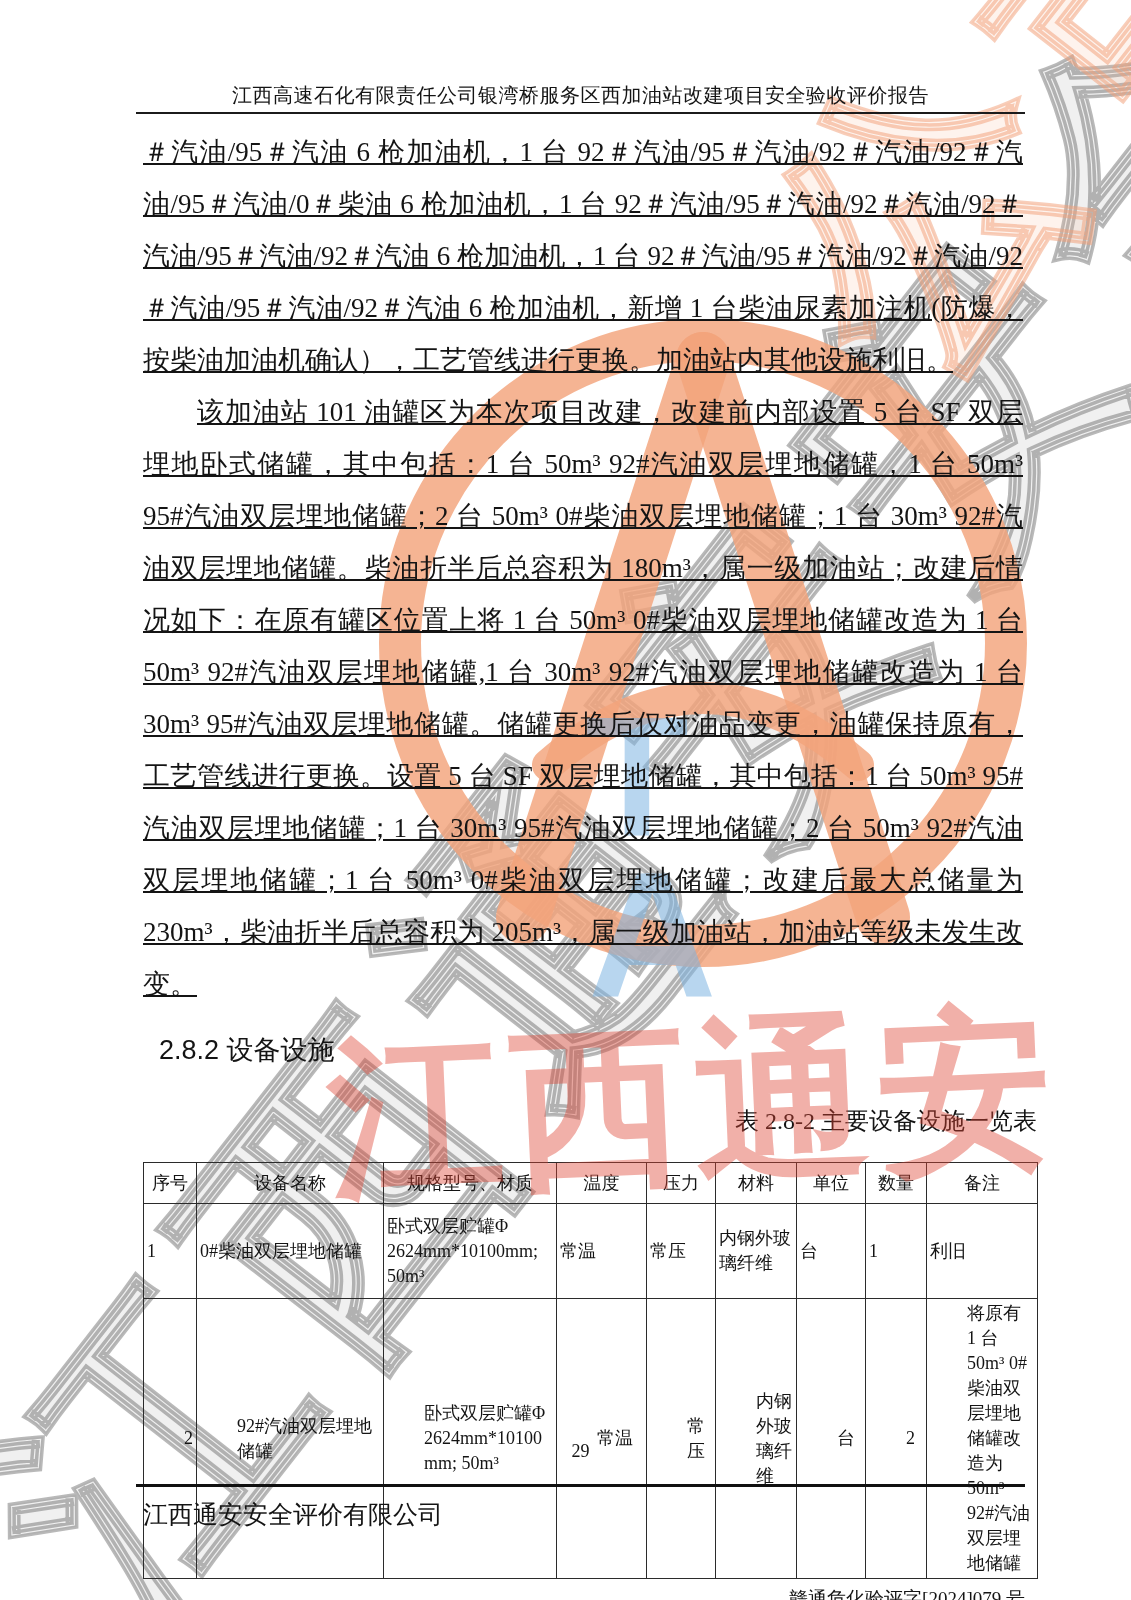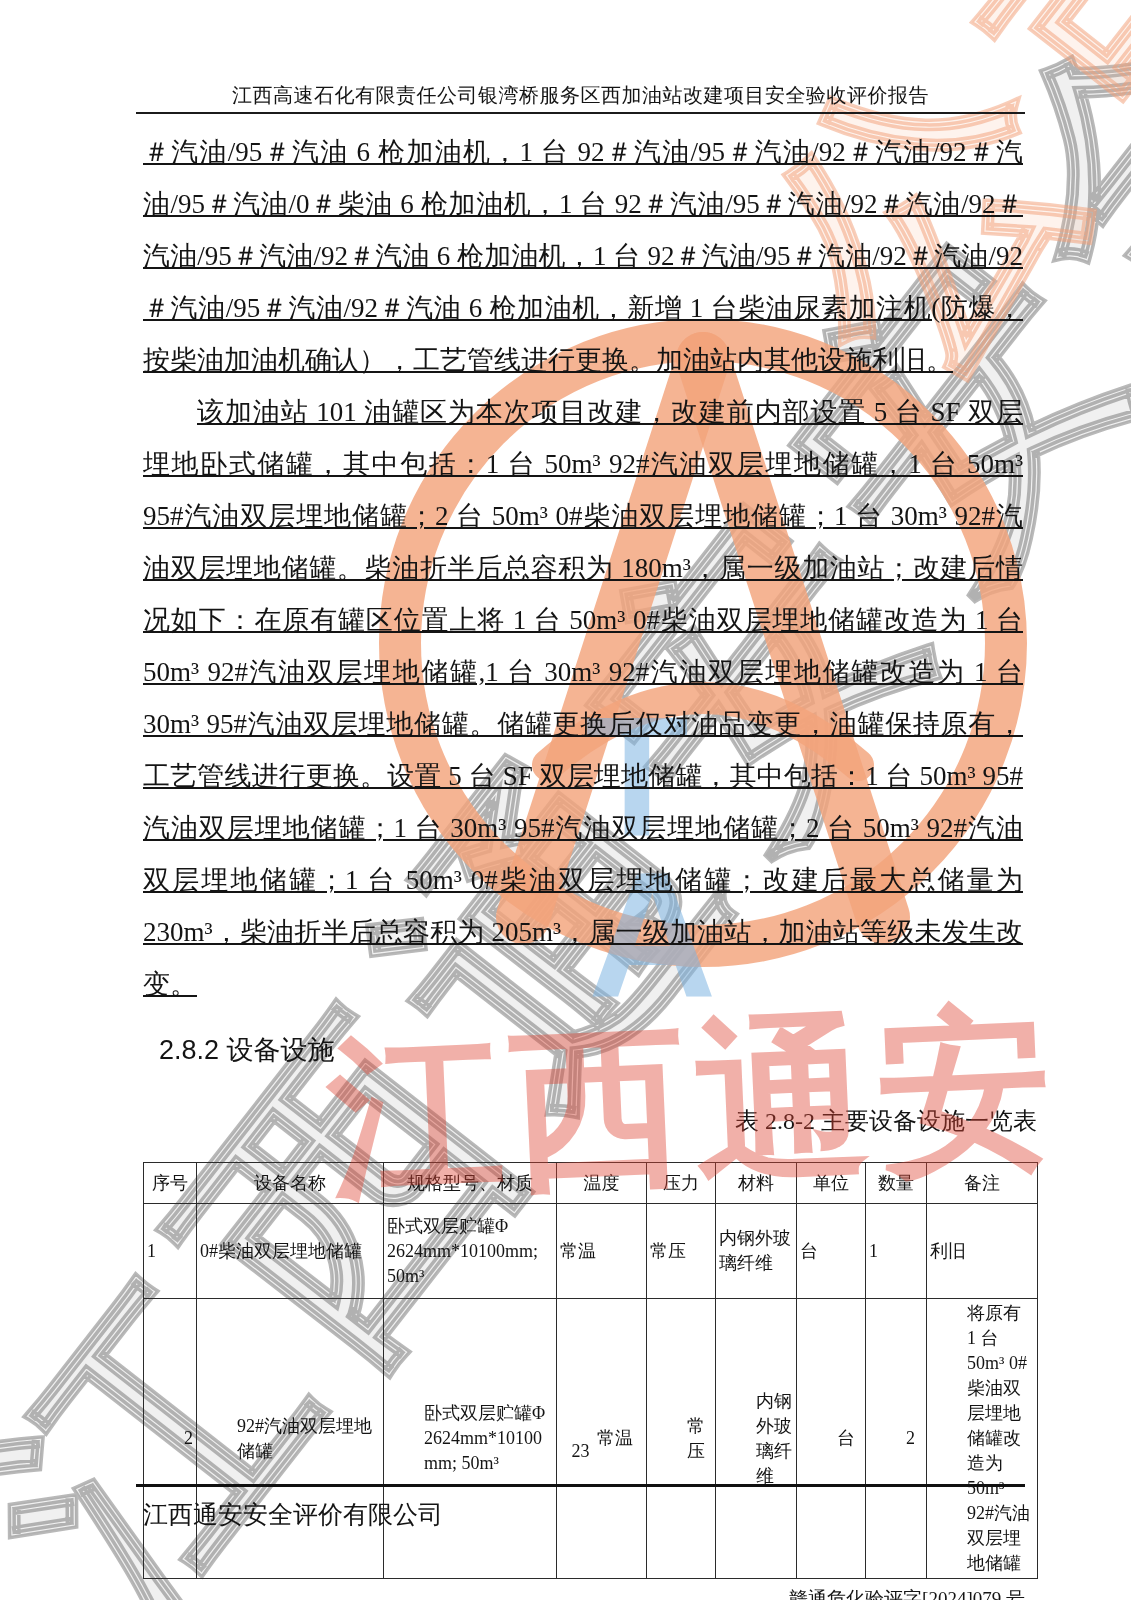--- a/index.html
+++ b/index.html
@@ -125,18 +125,18 @@
         <td>常压</td>
         <td>内钢外玻璃纤维</td>
         <td>台</td>
         <td>2</td>
         <td>将原有 1 台 50m³ 0#柴油双层埋地储罐改造为 50m³ 92#汽油双层埋地储罐</td>
       </tr>
     </tbody>
       </table>
   </div>
 
-  <div class="page-num">23</div>
+  <div class="page-num">29</div>
   <div class="footer-rule"></div>
   <div class="footer-left">江西通安安全评价有限公司</div>
   <div class="footer-right">赣通危化验评字[2024]079 号</div>
 
 </div>
 
 </body></html>

